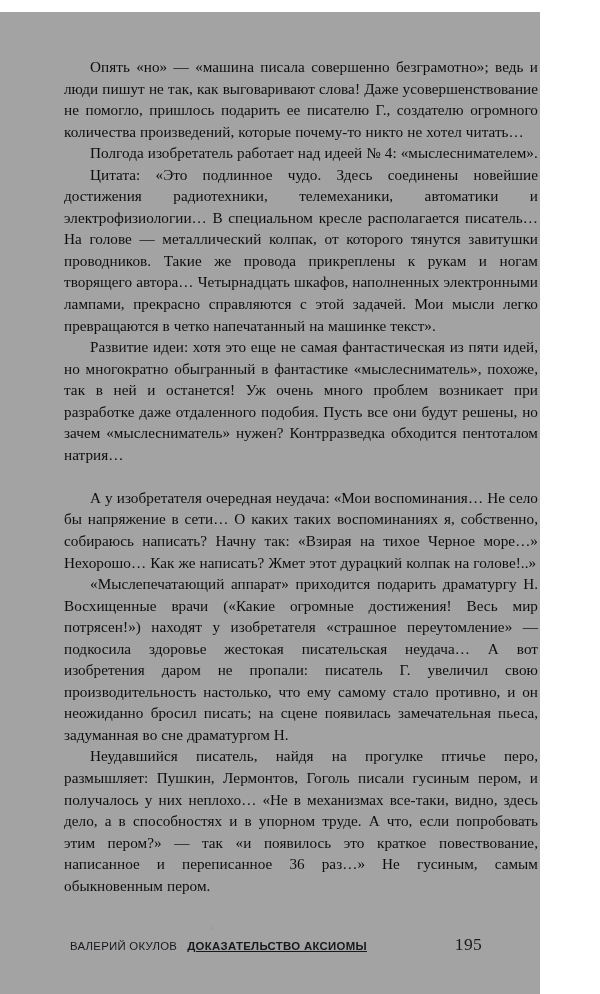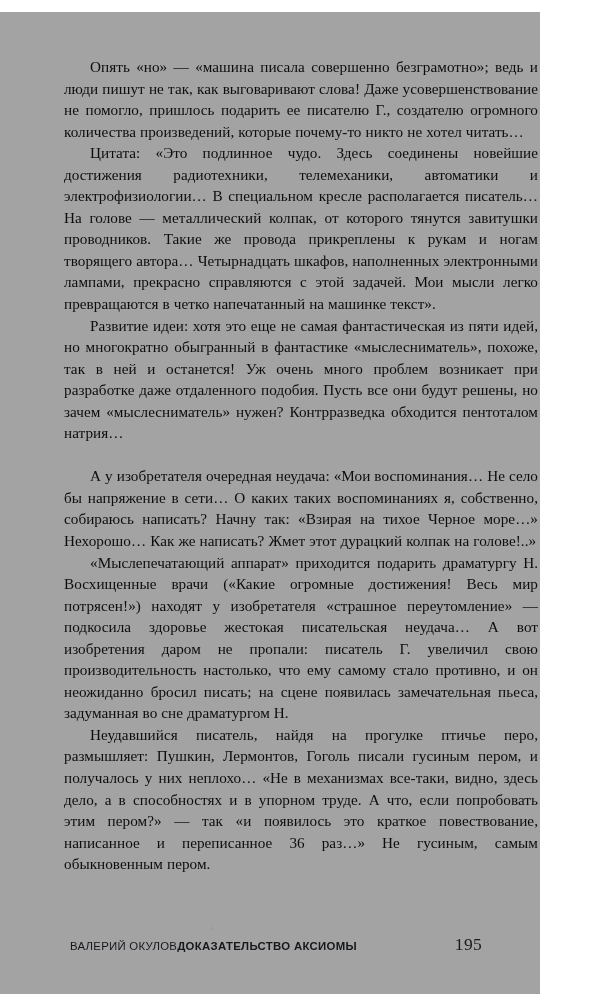--- a/index.html
+++ b/index.html
@@ -52,29 +52,30 @@
     justify-content: space-between;
   }
   .footer-left {
     font-family: "Liberation Sans", "DejaVu Sans", sans-serif;
     font-size: 11.4px;
     letter-spacing: 0.25px;
     white-space: nowrap;
     color: #16181c;
     display: flex;
     align-items: baseline;
-    gap: 0;
+    gap: 10px;
     padding-left: 12px;
   }
   .footer-author {
     font-weight: 400;
   }
   .footer-title {
     font-weight: 700;
     letter-spacing: 0.3px;
+    text-decoration: underline;
   }
   .footer-page {
     font-family: "Liberation Serif", "DejaVu Serif", serif;
     font-size: 17.5px;
     color: #1a1a1a;
     letter-spacing: 0.3px;
   }
   .speck {
     position: absolute;
     left: 211px;
@@ -86,20 +87,21 @@
   }
 </style>
 </head>
 <body>
 
 <div class="page">
 
   <div class="text-column">
 
     <p class="para">Опять «но» — «машина писала совершенно безграмотно»; ведь и люди пишут не так, как выговаривают слова! Даже усовершенствование не помогло, пришлось подарить ее писателю Г., создателю огромного количества произведений, которые почему-то никто не хотел читать…</p>
+    <p class="para">Полгода изобретатель работает над идеей № 4: «мыслеснимателем».</p>
     <p class="para">Цитата: «Это подлинное чудо. Здесь соединены новейшие достижения радиотехники, телемеханики, автоматики и электрофизиологии… В специальном кресле располагается писатель… На голове — металлический колпак, от которого тянутся завитушки проводников. Такие же провода прикреплены к рукам и ногам творящего автора… Четырнадцать шкафов, наполненных электронными лампами, прекрасно справляются с этой задачей. Мои мысли легко превращаются в четко напечатанный на машинке текст».</p>
     <p class="para">Развитие идеи: хотя это еще не самая фантастическая из пяти идей, но многократно обыгранный в фантастике «мыслесниматель», похоже, так в ней и останется! Уж очень много проблем возникает при разработке даже отдаленного подобия. Пусть все они будут решены, но зачем «мыслесниматель» нужен? Контрразведка обходится пентоталом натрия…</p>
 
     <div class="block-gap"></div>
 
     <p class="para">А у изобретателя очередная неудача: «Мои воспоминания… Не село бы напряжение в сети… О каких таких воспоминаниях я, собственно, собираюсь написать? Начну так: «Взирая на тихое Черное море…» Нехорошо… Как же написать? Жмет этот дурацкий колпак на голове!..»</p>
     <p class="para">«Мыслепечатающий аппарат» приходится подарить драматургу Н. Восхищенные врачи («Какие огромные достижения! Весь мир потрясен!») находят у изобретателя «страшное переутомление» — подкосила здоровье жестокая писательская неудача… А вот изобретения даром не пропали: писатель Г. увеличил свою производительность настолько, что ему самому стало противно, и он неожиданно бросил писать; на сцене появилась замечательная пьеса, задуманная во сне драматургом Н.</p>
     <p class="para">Неудавшийся писатель, найдя на прогулке птичье перо, размышляет: Пушкин, Лермонтов, Гоголь писали гусиным пером, и получалось у них неплохо… «Не в механизмах все-таки, видно, здесь дело, а в способностях и в упорном труде. А что, если попробовать этим пером?» — так «и появилось это краткое повествование, написанное и переписанное 36 раз…» Не гусиным, самым обыкновенным пером.</p>
 
   </div>

